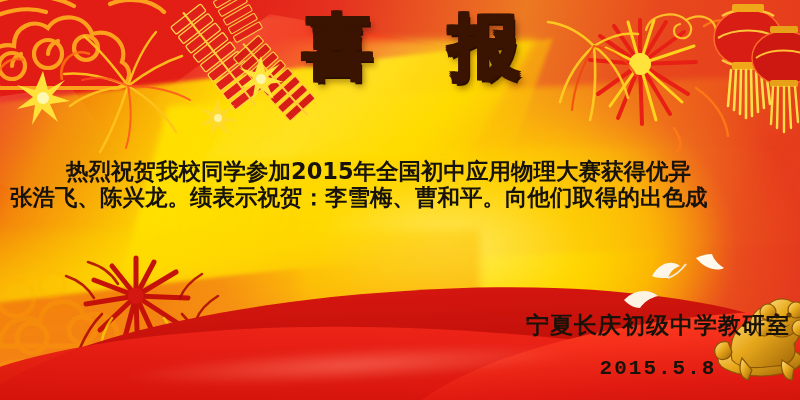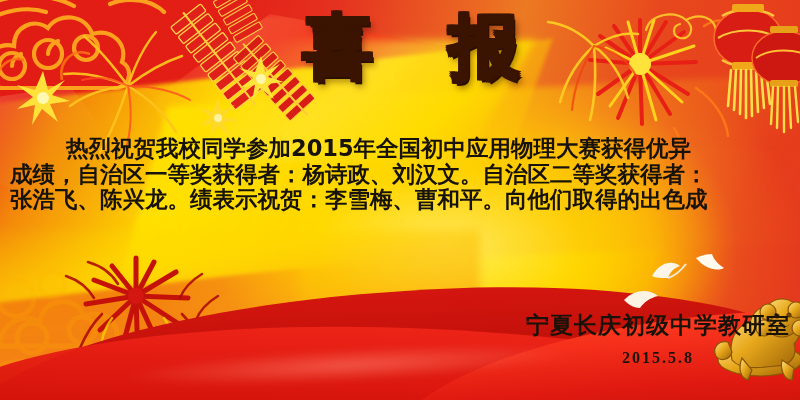--- a/index.html
+++ b/index.html
@@ -141,39 +141,39 @@
     font-family:"DejaVu Sans","Liberation Sans",sans-serif;
     font-weight:bold;
     font-size:22.5px;
     line-height:25.5px;
     color:#17120c;
     letter-spacing:0px;
     text-align:justify;
     text-justify:inter-ideograph;
   }
   .body-text p{margin:0;}
-  .body-text .indent{text-indent:56px;}
+  .body-text .indent{text-indent:56px;margin-top:23px;}
 
   
   .sign{
     position:absolute;
     right:32px;top:282px;
     z-index:40;
     text-align:center;
     font-weight:bold;
     color:#191209;
   }
   .sign .org{
     font-family:"DejaVu Sans","Liberation Sans",sans-serif;
     font-size:23px;line-height:30px;letter-spacing:1px;margin-top:28px;
   }
   .sign .date{
-    font-family:Liberation Serif, serif;
-    font-size:16px;line-height:28px;letter-spacing:2px;
-    margin-top:4px;
+    font-family:Liberation Mono, monospace;
+    font-size:21px;line-height:28px;letter-spacing:2px;
+    margin-top:15px;
   }
 </style>
 </head>
 <body>
 
 <div id="poster">
 
   <div class="bg-base"></div>
   <div class="bg-topred soft"></div>
   <div class="swoosh-red"></div>
@@ -471,21 +471,20 @@
       <path d="M82 42 C85 46 89 46 92 42 C88 45 86 45 82 42 Z"></path>
     </g>
   </svg>
 
   <div class="title">
     <span class="title-inner">喜 报</span>
   </div>
 
   <div class="body-text">
     <p class="indent">热烈祝贺我校同学参加2015年全国初中应用物理大赛获得优异</p>
-    <p>成绩，自治区一等奖获得者：杨诗政、刘汉文。自治区二等奖获得者：</p>
     <p>张浩飞、陈兴龙。绩表示祝贺：李雪梅、曹和平。向他们取得的出色成</p>
   </div>
 
   <div class="sign">
     <div class="org">宁夏长庆初级中学教研室</div>
     <div class="date">2015.5.8</div>
   </div>
 
 </div>
 

